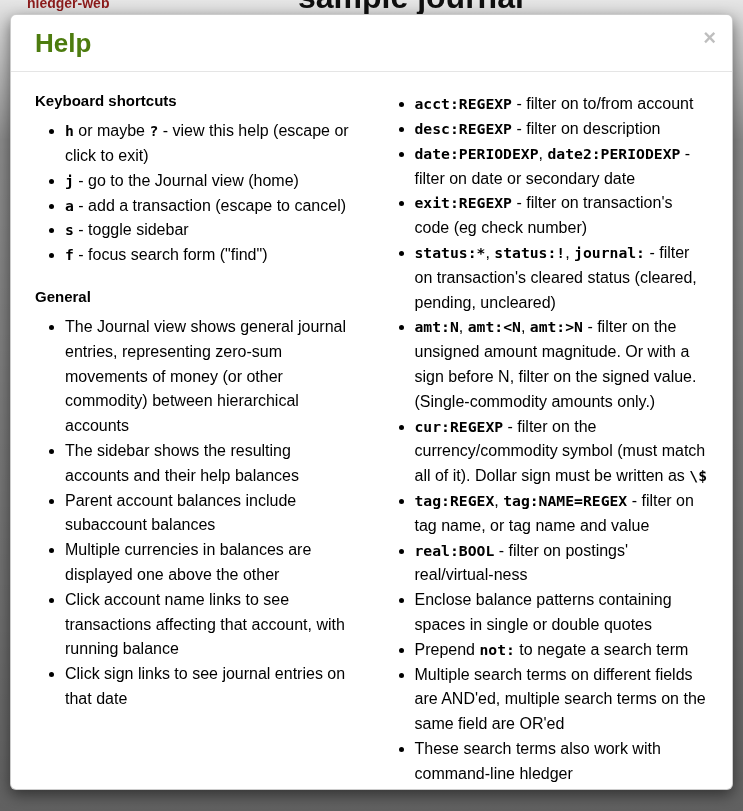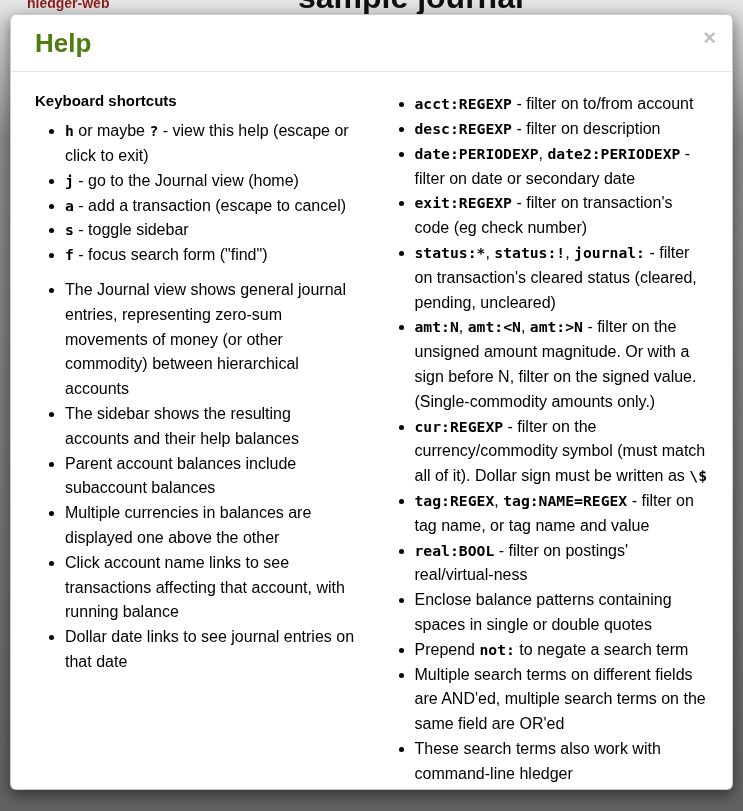--- a/index.html
+++ b/index.html
@@ -103,27 +103,28 @@
   <div class="modal-body">
     <div class="col">
       <div class="section-heading first">Keyboard shortcuts</div>
       <ul class="help-list">
           <li><code>h</code> or maybe <code>?</code> - view this help (escape or click to exit)</li>
           <li><code>j</code> - go to the Journal view (home)</li>
           <li><code>a</code> - add a transaction (escape to cancel)</li>
           <li><code>s</code> - toggle sidebar</li>
           <li><code>f</code> - focus search form ("find")</li>
         </ul>
+      <div class="section-heading">General</div>
       <ul class="help-list">
           <li>The Journal view shows general journal entries, representing zero-sum movements of money (or other commodity) between hierarchical accounts</li>
           <li>The sidebar shows the resulting accounts and their help balances</li>
           <li>Parent account balances include subaccount balances</li>
           <li>Multiple currencies in balances are displayed one above the other</li>
           <li>Click account name links to see transactions affecting that account, with running balance</li>
-          <li>Dollar date links to see journal entries on that date</li>
+          <li>Click sign links to see journal entries on that date</li>
         </ul>
     </div>
     <div class="col">
       <ul class="help-list">
           <li><code>acct:REGEXP</code> - filter on to/from account</li>
           <li><code>desc:REGEXP</code> - filter on description</li>
           <li><code>date:PERIODEXP</code>, <code>date2:PERIODEXP</code> - filter on date or secondary date</li>
           <li><code>exit:REGEXP</code> - filter on transaction's code (eg check number)</li>
           <li><code>status:*</code>, <code>status:!</code>, <code>journal:</code> - filter on transaction's cleared status (cleared, pending, uncleared)</li>
           <li><code>amt:N</code>, <code>amt:&lt;N</code>, <code>amt:&gt;N</code> - filter on the unsigned amount magnitude. Or with a sign before N, filter on the signed value. (Single-commodity amounts only.)</li>

